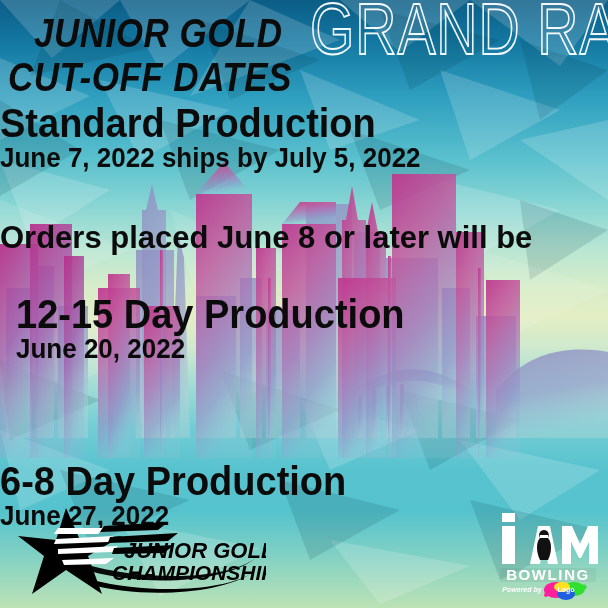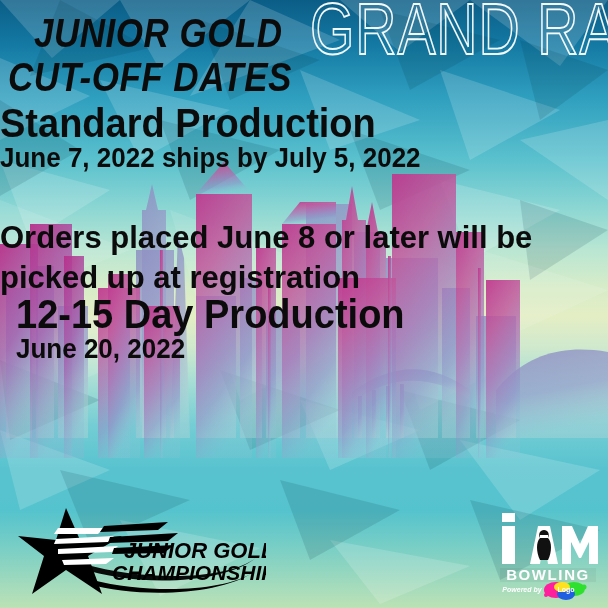--- a/index.html
+++ b/index.html
@@ -283,29 +283,32 @@
     <div class="hdr-line hdr-2">CUT-OFF DATES</div>
   </div>
 
   <div class="block b-standard">
     <div class="ttl">Standard Production</div>
     <div class="sub">June 7, 2022 ships by July 5, 2022</div>
   </div>
 
   <div class="block b-note">
     <div class="note">Orders placed June 8 or later will be</div>
-    <div class="note">picked up at registration</div>
   </div>
 
   <div class="block b-1215">
     <div class="ttl">12-15 Day Production</div>
     <div class="sub">June 20, 2022</div>
   </div>
 
 
+  <div class="block b-68">
+    <div class="ttl">6-8 Day Production</div>
+    <div class="sub">June 27, 2022</div>
+  </div>
 
   <svg class="jg-logo" viewBox="0 0 248 96" preserveAspectRatio="xMinYMax meet">
 
     <path d="M70,78 C120,92 200,90 236,66 C206,86 130,88 74,74 Z" fill="#000"></path>
     <path d="M62,62 C120,82 210,78 240,50 C214,74 128,76 66,58 Z" fill="#000" opacity="0.95"></path>
 
     <g>
       <polygon points="48,2 62,34 104,30 70,50 84,88 48,64 14,88 26,50 0,30 38,34" fill="#000"></polygon>
 
       <g fill="#ffffff">

